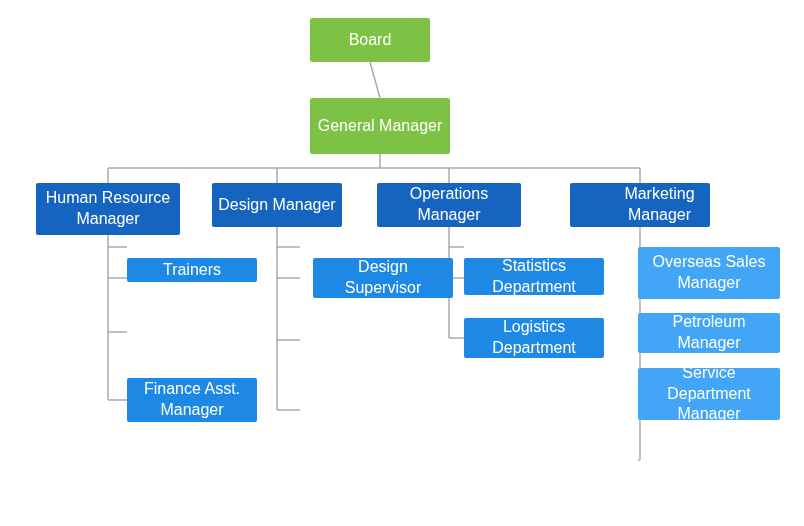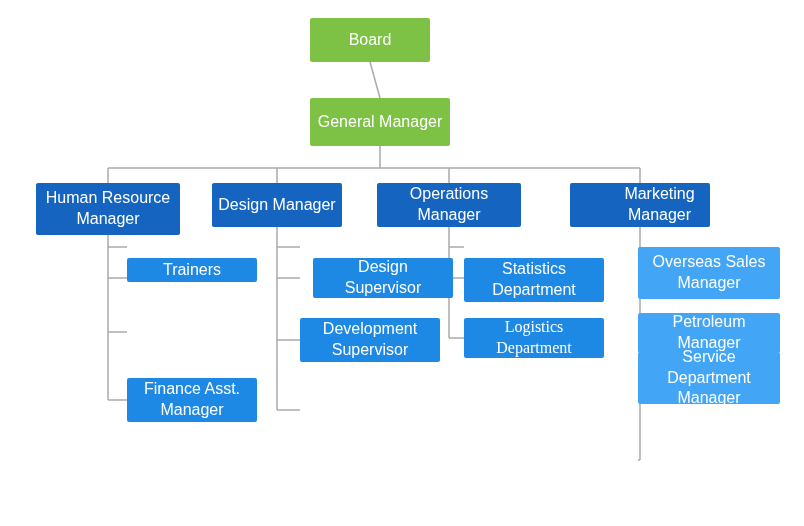--- a/index.html
+++ b/index.html
@@ -85,21 +85,21 @@
     <line x1="640" y1="273" x2="640" y2="460" stroke="#aaa" stroke-width="1.5"></line>
     <line x1="640" y1="333" x2="638" y2="333" stroke="#aaa" stroke-width="1.5"></line>
     <line x1="640" y1="394" x2="638" y2="394" stroke="#aaa" stroke-width="1.5"></line>
     <line x1="640" y1="460" x2="638" y2="460" stroke="#aaa" stroke-width="1.5"></line>
   </svg>
 
   <div class="node green" style="left:310px;top:18px;width:120px;height:44px;">
     <span>Board</span>
   </div>
 
-  <div class="node green" style="left:310px;top:98px;width:140px;height:48px;">
+  <div class="node green" style="left:310px;top:98px;width:140px;height:56px;">
     <span>General Manager</span>
   </div>
 
   <div class="node blue-dark" style="left:36px;top:183px;width:144px;height:52px;">
     <span>Human Resource Manager</span>
   </div>
 
   <div class="node blue-dark" style="left:212px;top:183px;width:130px;height:44px;">
     <span>Design Manager</span>
   </div>
@@ -118,39 +118,36 @@
 
 
   <div class="node blue-mid" style="left:127px;top:378px;width:130px;height:44px;">
     <span>Finance Asst. Manager</span>
   </div>
 
   <div class="node blue-mid" style="left:313px;top:258px;width:140px;height:40px;">
     <span>Design Supervisor</span>
   </div>
 
-  <div class="node blue-mid" style="left:300px;top:318px;width:140px;height:44px;">
-    <span>Development Supervisor</span>
-  </div>
 
 
-  <div class="node blue-mid" style="left:464px;top:258px;width:140px;height:44px;">
+  <div class="node blue-mid" style="left:464px;top:258px;width:140px;height:37px;">
     <span>Statistics Department</span>
   </div>
 
-  <div class="node blue-mid" style="left:464px;top:318px;width:140px;height:40px;font-family:Liberation Serif, serif;">
+  <div class="node blue-mid" style="left:464px;top:318px;width:140px;height:40px;">
     <span>Logistics Department</span>
   </div>
 
   <div class="node blue-light" style="left:638px;top:247px;width:142px;height:52px;">
     <span>Overseas Sales Manager</span>
   </div>
 
   <div class="node blue-light" style="left:638px;top:313px;width:142px;height:40px;">
     <span>Petroleum Manager</span>
   </div>
 
-  <div class="node blue-light" style="left:638px;top:352px;width:142px;height:52px;">
+  <div class="node blue-light" style="left:638px;top:368px;width:142px;height:52px;">
     <span>Service Department Manager</span>
   </div>
 
 
 </div>
 
 </body></html>

